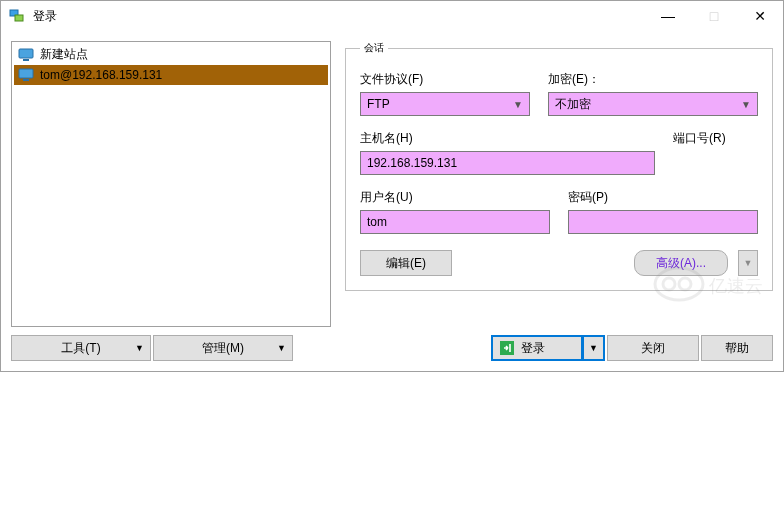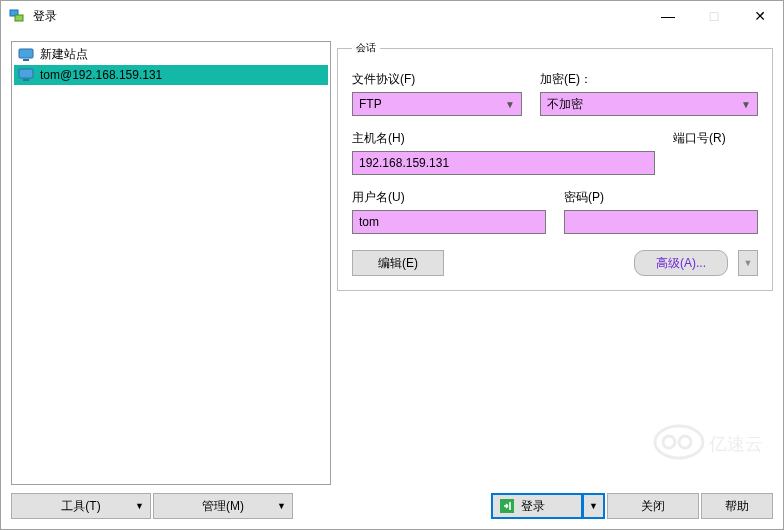--- a/index.html
+++ b/index.html
@@ -1,26 +1,26 @@
 <!DOCTYPE html>
 <html><head>
   <meta charset="utf-8">
   <style>
     * { box-sizing: border-box; margin: 0; padding: 0; }
     body { font-family: "Microsoft YaHei", "Segoe UI", sans-serif; font-size: 12px; background: #fff; color: #000; }
-    .window { width: 784px; height: 530px; border: 1px solid #a0a0a0; display: flex; flex-direction: column; position: relative; }
+    .window { width: 784px; height: 372px; border: 1px solid #a0a0a0; display: flex; flex-direction: column; position: relative; }
     .titlebar { height: 30px; display: flex; align-items: center; padding-left: 8px; background: #fff; }
     .titlebar .app-icon { width: 16px; height: 16px; margin-right: 8px; display: inline-flex; }
     .title-text { flex: 1; font-size: 12px; }
     .win-controls { display: flex; height: 100%; }
     .win-btn { width: 46px; height: 30px; display: flex; align-items: center; justify-content: center; font-size: 14px; font-family: "Segoe MDL2 Assets", sans-serif; }
-    .content { flex: 1; display: flex; padding: 10px 10px 0 10px; gap: 6px; }
+    .content { flex: 1; display: flex; padding: 10px 10px 0 10px; gap: 14px; }
     .left-panel { width: 320px; border: 1px solid #a0a0a0; background: #fff; padding: 2px; }
     .tree-item { display: flex; align-items: center; padding: 2px 4px; gap: 6px; }
-    .tree-item.selected { background: #14b8a6; }
+    .tree-item.selected { background: #a16207; }
     .monitor-icon { width: 16px; height: 16px; display: inline-flex; flex-shrink: 0; }
     .right-panel { flex: 1; }
     fieldset.session { border: 1px solid #c0c0c0; padding: 10px 14px 14px 14px; }
     fieldset.session legend { padding: 0 4px; font-size: 10px; }
     .row { display: flex; gap: 18px; margin-top: 6px; }
     .field { display: flex; flex-direction: column; gap: 4px; }
     .field label { font-size: 12px; }
     .input, .select { height: 24px; border: 1px solid #7a7a7a; background: #f0abfc; padding: 8px 6px; font-size: 12px; display: flex; align-items: center; position: relative; }
     .select .caret { position: absolute; right: 6px; font-size: 10px; color: #555; }
     .port-input { text-align: right; padding-right: 20px; position: relative; }

